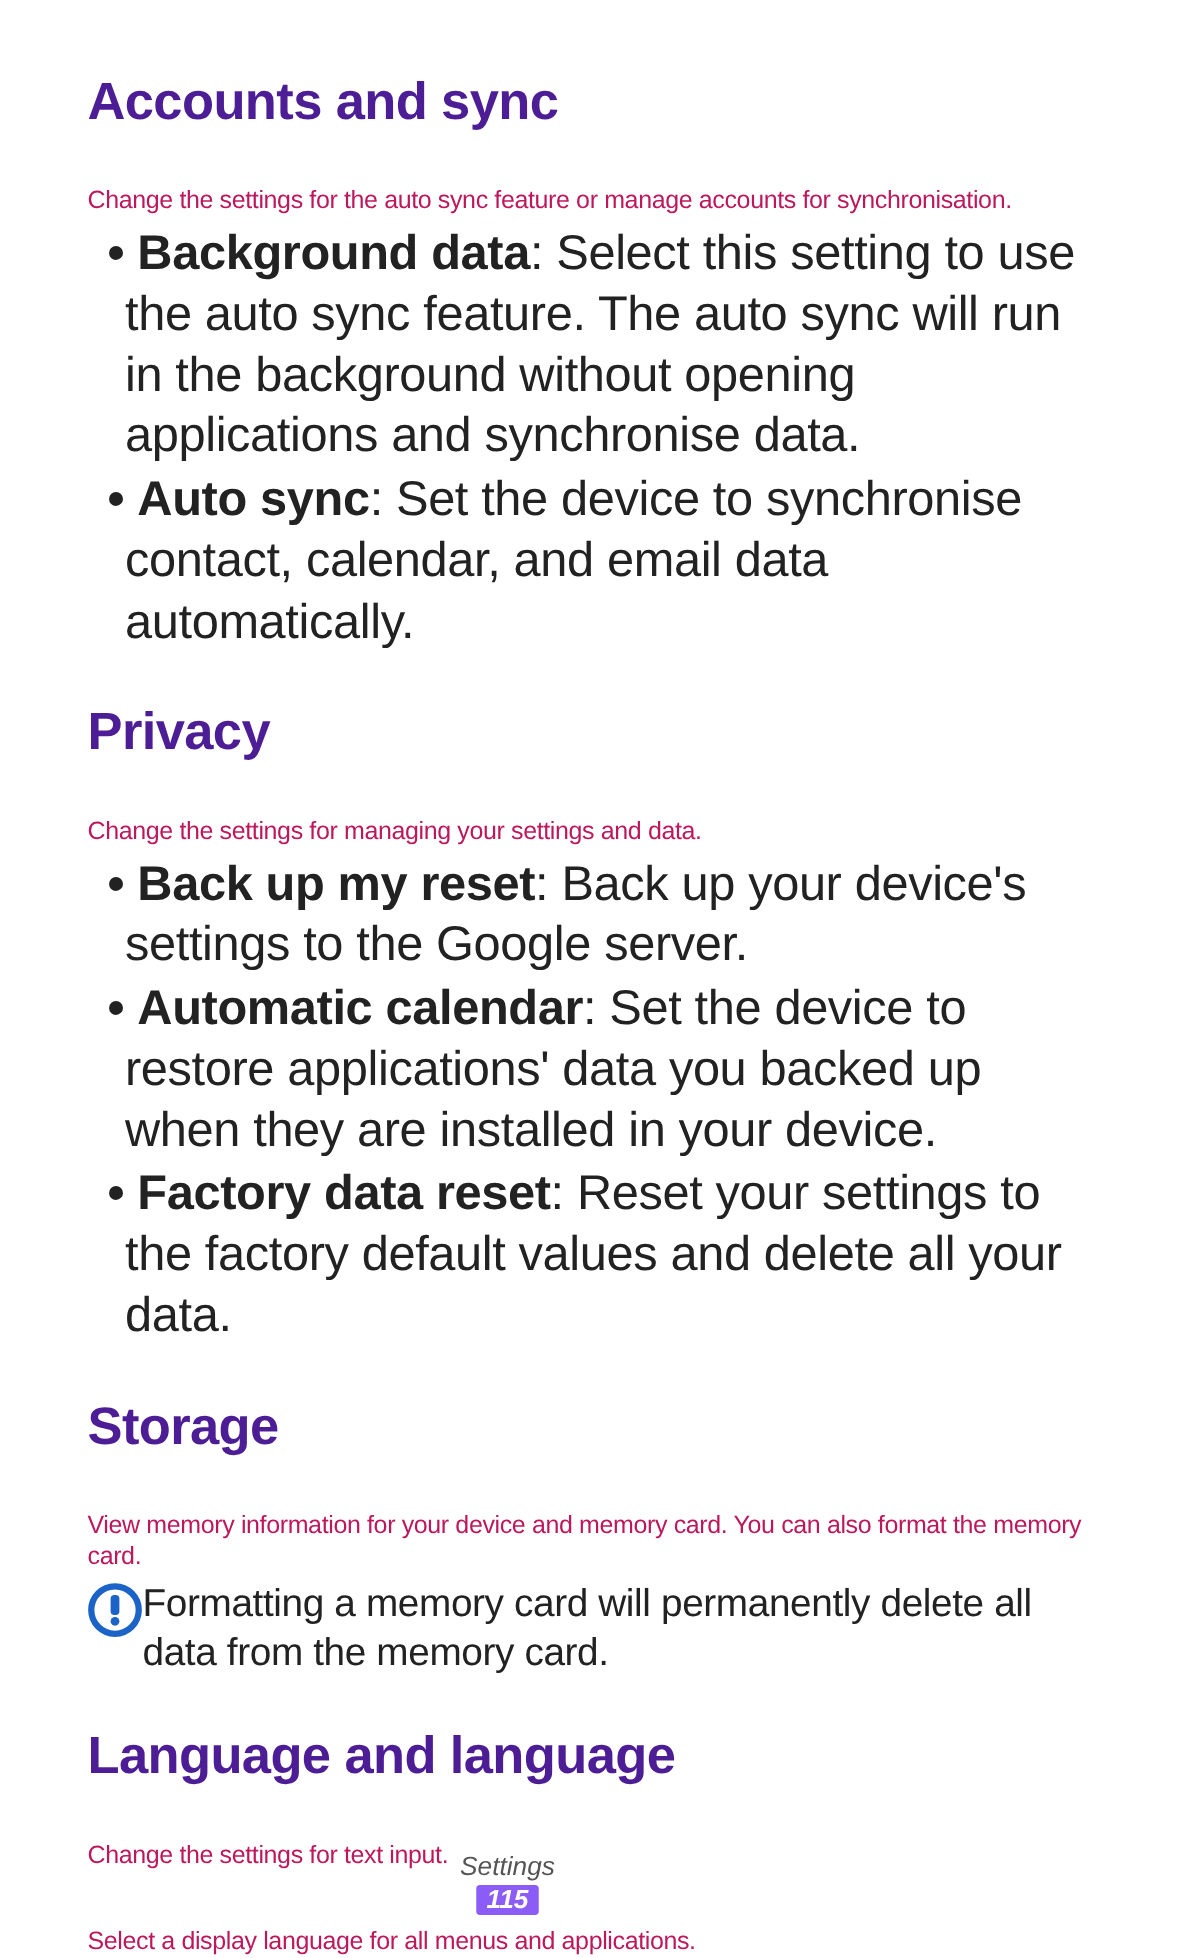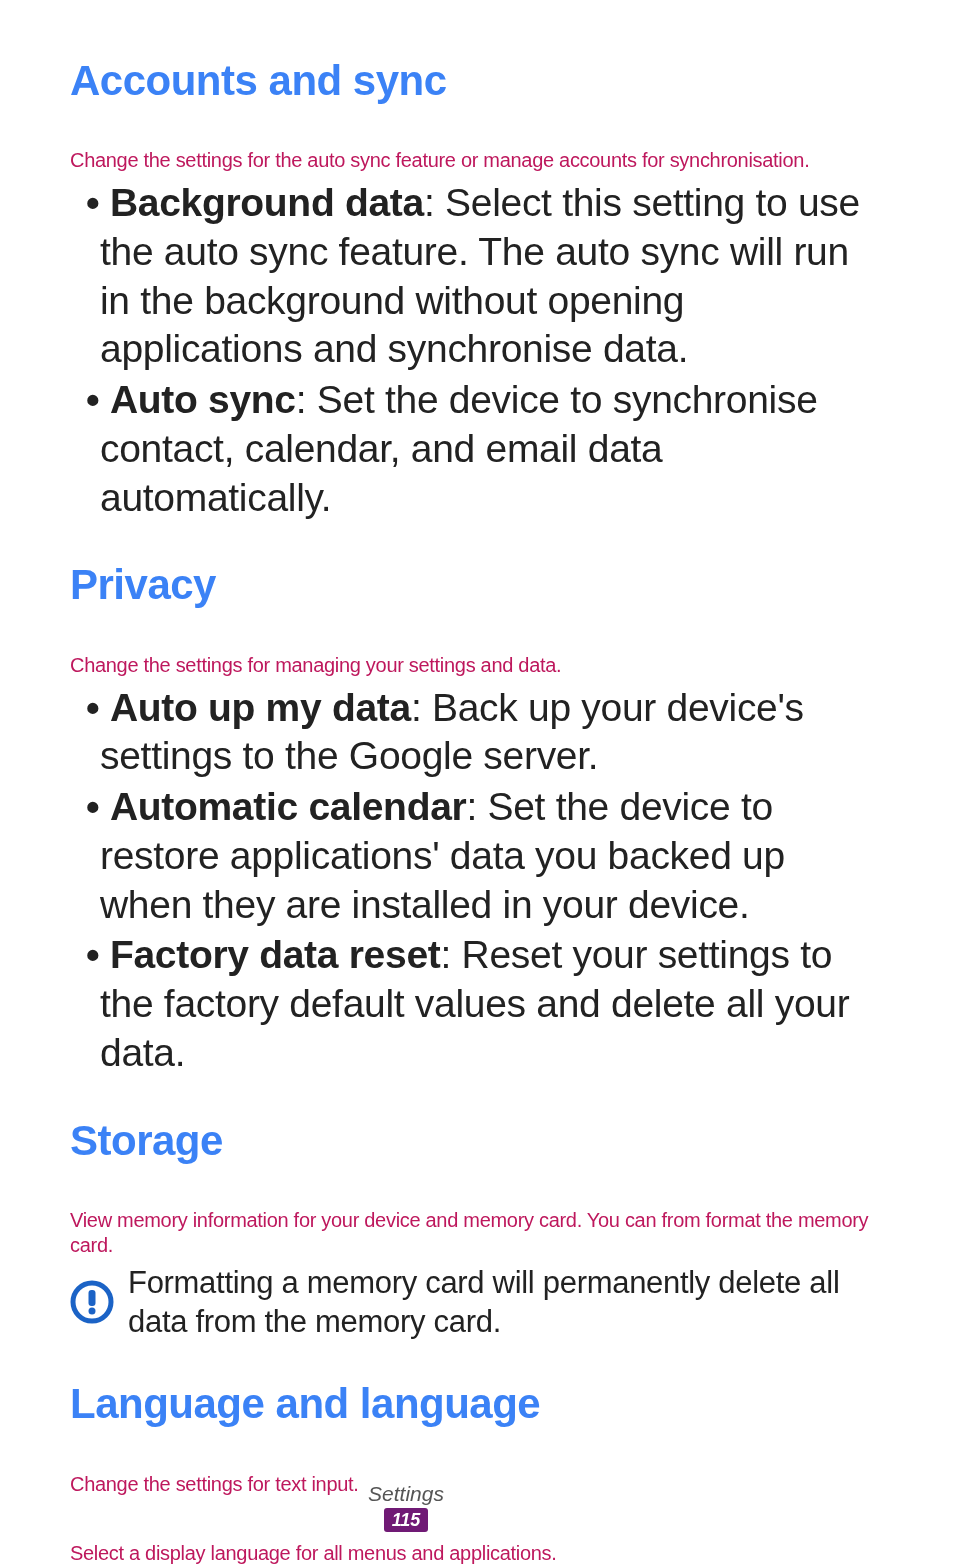--- a/index.html
+++ b/index.html
@@ -7,21 +7,21 @@
   body {
     font-family: "Myriad Pro", "Segoe UI", "Helvetica Neue", Arial, sans-serif;
     background: #ffffff;
     color: #222;
     position: relative;
   }
   .page {
     padding: 58px 70px 0 70px;
   }
   .h1 {
-    color: #3b82f6;
+    color: #4c1d95;
     font-weight: 700;
     font-size: 42px;
     line-height: 1.1;
     margin-top: 14px;
     margin-bottom: 14px;
     letter-spacing: -0.5px;
   }
   .h1.first { margin-top: 0; }
   .section { margin-bottom: 40px; }
   .para {
@@ -42,22 +42,22 @@
     line-height: 1.25;
     padding-left: 30px;
     text-indent: -14px;
     margin-bottom: 2px;
     letter-spacing: -0.3px;
   }
   .bullet-dot { font-weight: 700; }
   .b { font-weight: 700; }
   .callout {
     display: flex;
-    align-items: center;
-    gap: 14px;
+    align-items: flex-start;
+    gap: 0;
     margin-top: 6px;
   }
   .callout-icon {
     flex: 0 0 auto;
     margin-top: 2px;
   }
   .callout-text {
     font-size: 31px;
     line-height: 1.25;
     letter-spacing: -0.3px;
@@ -83,24 +83,24 @@
     text-align: center;
   }
   .footer-title {
     font-style: italic;
     font-size: 21px;
     color: #555;
     margin-bottom: 2px;
   }
   .footer-badge {
     display: inline-block;
-    background: #701a75;
+    background: #8b5cf6;
     color: #fff;
     font-style: italic;
-    font-size: 18px;
+    font-size: 21px;
     font-weight: 600;
     padding: 0 8px;
     border-radius: 3px;
     line-height: 24px;
   }
 </style>
 </head>
 <body>
 
 <div class="page">
@@ -111,29 +111,29 @@
     <ul class="bullets">
       <li><span class="bullet-dot">•&nbsp;</span><span class="b">Background data</span><span>: Select this setting to use the auto sync feature. The auto sync will run in the background without opening applications and synchronise data.</span></li>
       <li><span class="bullet-dot">•&nbsp;</span><span class="b">Auto sync</span><span>: Set the device to synchronise contact, calendar, and email data automatically.</span></li>
     </ul>
   </div>
 
   <div class="section">
     <div class="h1">Privacy</div>
     <div class="para">Change the settings for managing your settings and data.</div>
     <ul class="bullets">
-      <li><span class="bullet-dot">•&nbsp;</span><span class="b">Auto up my data</span><span>: Back up your device's settings to the Google server.</span></li>
+      <li><span class="bullet-dot">•&nbsp;</span><span class="b">Back up my reset</span><span>: Back up your device's settings to the Google server.</span></li>
       <li><span class="bullet-dot">•&nbsp;</span><span class="b">Automatic calendar</span><span>: Set the device to restore applications' data you backed up when they are installed in your device.</span></li>
       <li><span class="bullet-dot">•&nbsp;</span><span class="b">Factory data reset</span><span>: Reset your settings to the factory default values and delete all your data.</span></li>
     </ul>
   </div>
 
   <div class="section">
     <div class="h1">Storage</div>
-    <div class="para">View memory information for your device and memory card. You can from format the memory card.</div>
+    <div class="para">View memory information for your device and memory card. You can also format the memory card.</div>
     <div class="callout">
       <span class="callout-icon">
         <svg width="44" height="44" viewBox="0 0 44 44">
           <circle cx="22" cy="22" r="19" fill="none" stroke="#1b63c6" stroke-width="5"></circle>
           <rect x="18.5" y="10" width="7" height="16" rx="3" fill="#1b63c6"></rect>
           <circle cx="22" cy="31" r="3.5" fill="#1b63c6"></circle>
         </svg>
       </span>
       <div class="callout-text">Formatting a memory card will permanently delete all data from the memory card.</div>
     </div>

